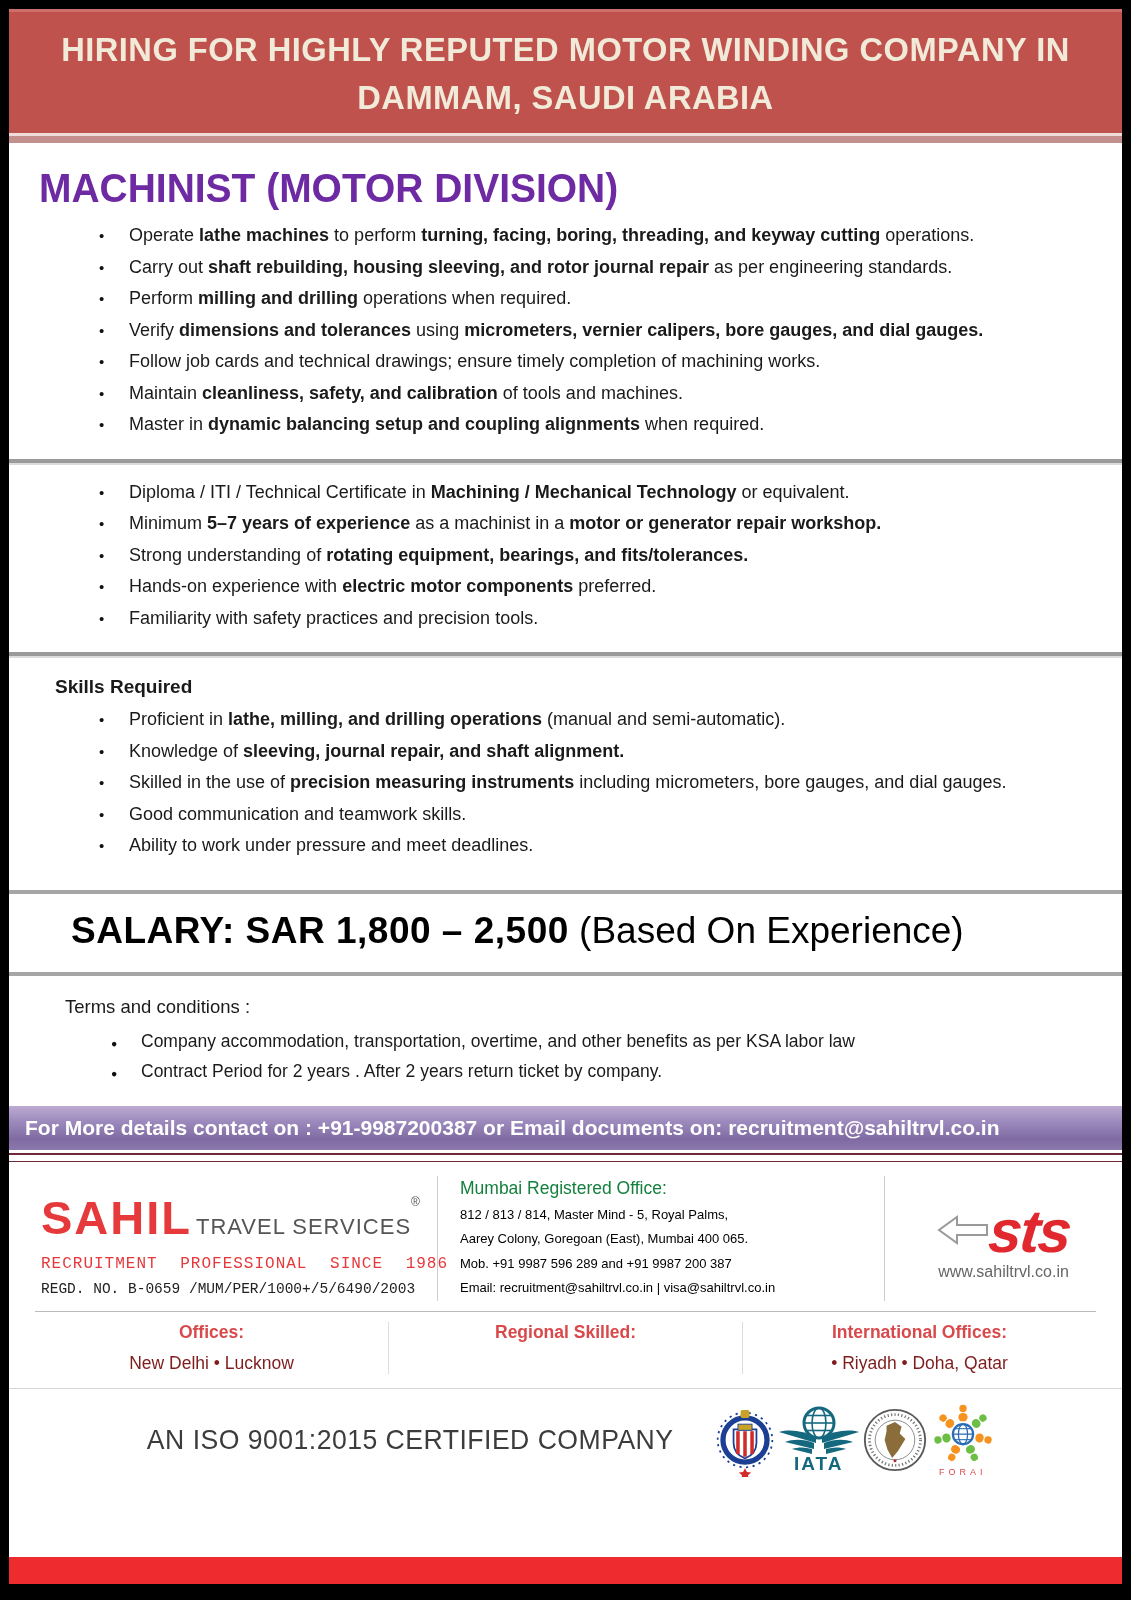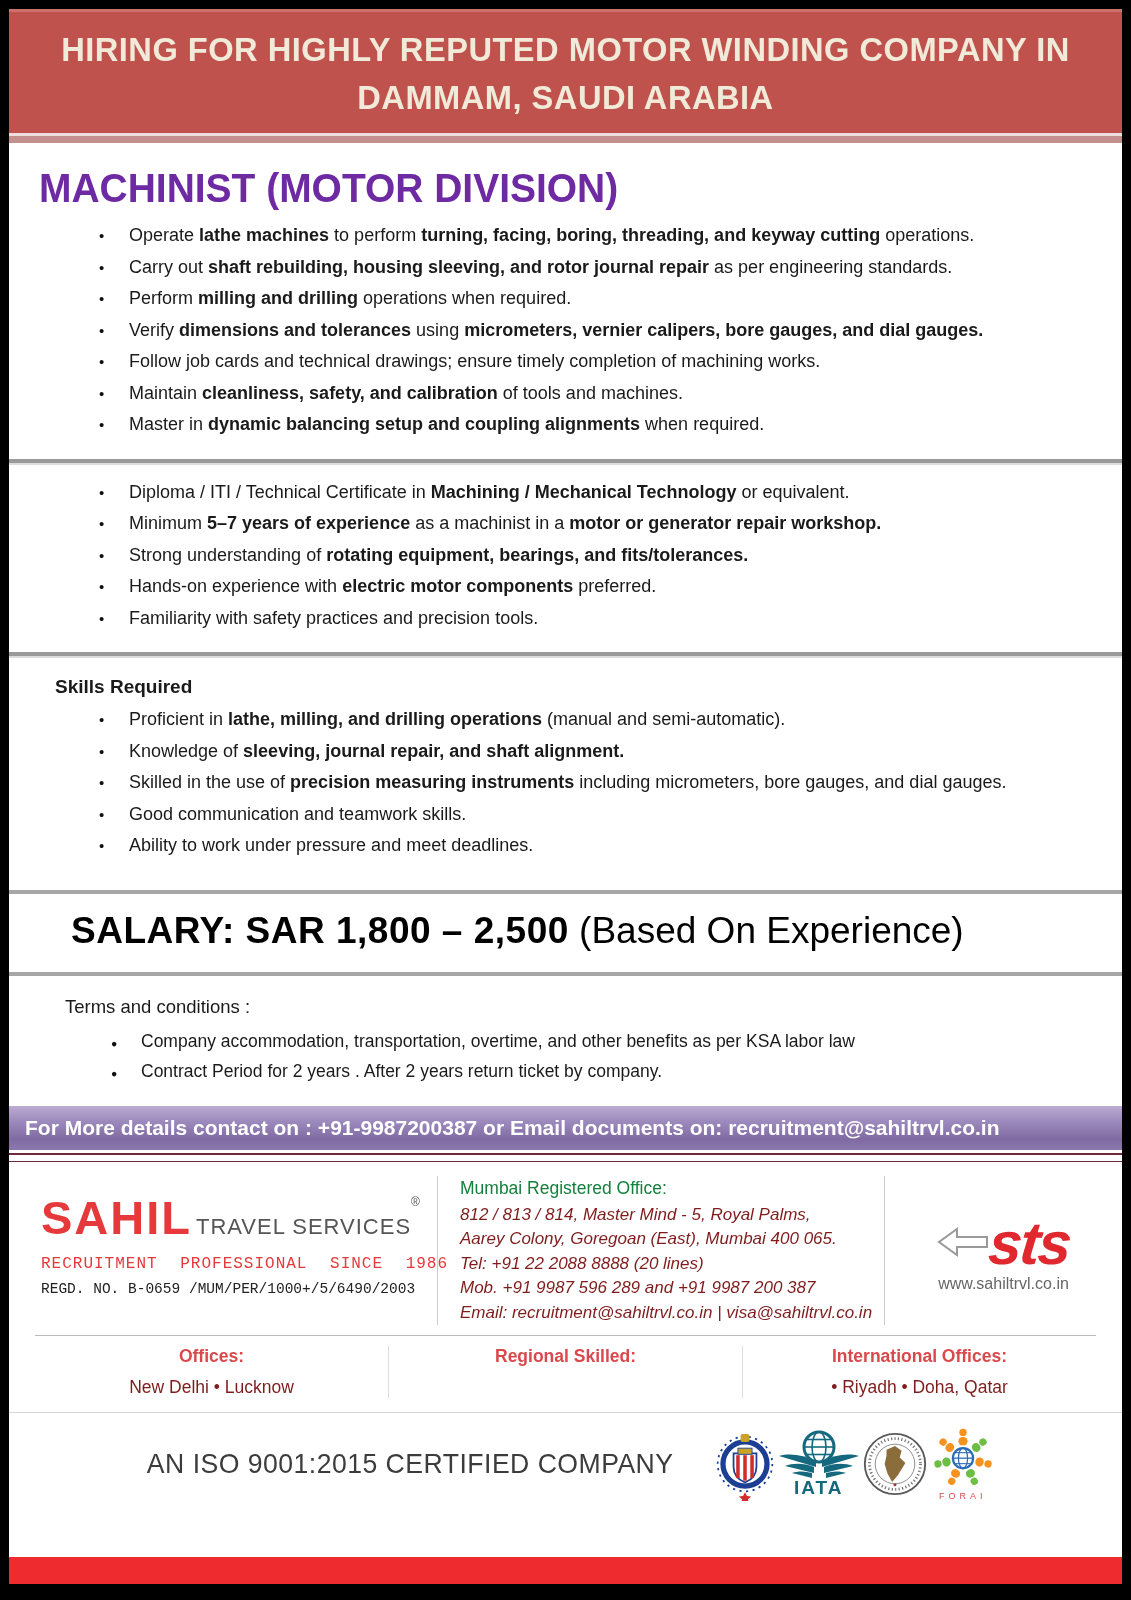--- a/index.html
+++ b/index.html
@@ -81,21 +81,21 @@
   .sahil-tagline{
     color:#e5393c;font-family:"Liberation Mono",monospace;font-size:16px;
     letter-spacing:1px;word-spacing:12px;margin-top:10px;white-space:nowrap;
   }
   .sahil-regd{
     color:#222;font-family:"Liberation Mono",monospace;font-size:14.5px;
     margin-top:8px;white-space:nowrap;
   }
   .col-office{flex:1;padding:2px 10px 0 22px;box-sizing:border-box;}
   .office-heading{color:#15803d;font-size:17.5px;margin-bottom:4px;}
-  .office-line{color:#7f1d1d;font-size:17px;line-height:24.5px;font-style:italic;}
+  .office-line{color:#000000;font-size:13px;line-height:24.5px;}
   .col-sts{width:238px;display:flex;flex-direction:column;align-items:center;justify-content:center;padding-top:8px;box-sizing:border-box;}
   .sts-row{display:flex;align-items:center;}
   .sts-text{
     color:#e0282e;font-size:60px;font-weight:800;font-style:italic;
     letter-spacing:-2px;line-height:58px;transform:skewX(-6deg);
   }
   .sts-site{color:#666;font-size:16px;margin-top:2px;}
 
   
   .loc-row{display:flex;border-top:1px solid #bbb;margin:4px 26px 0 26px;padding:10px 0 8px 0;}
@@ -181,21 +181,20 @@
         <span class="sahil-name">SAHIL</span><span class="sahil-suffix">TRAVEL SERVICES</span><span class="sahil-reg">®</span>
       </div>
       <div class="sahil-tagline">RECRUITMENT PROFESSIONAL SINCE 1986</div>
       <div class="sahil-regd">REGD. NO. B-0659 /MUM/PER/1000+/5/6490/2003</div>
     </div>
 
     <div class="col col-office">
       <div class="office-heading">Mumbai Registered Office:</div>
       <div class="office-line">812 / 813 / 814, Master Mind - 5, Royal Palms,</div>
       <div class="office-line">Aarey Colony, Goregoan (East), Mumbai 400 065.</div>
-      <div class="office-line">Tel: +91 22 2088 8888 (20 lines)</div>
       <div class="office-line">Mob. +91 9987 596 289 and +91 9987 200 387</div>
       <div class="office-line">Email: recruitment@sahiltrvl.co.in | visa@sahiltrvl.co.in</div>
     </div>
 
     <div class="col col-sts">
       <div class="sts-row">
         <span>
           <svg width="52" height="32" viewBox="0 0 52 32">
               <path d="M50,11 H20 V3 L2,16 L20,29 V21 H50 Z" fill="#fff" stroke="#9a9a9a" stroke-width="2"></path>
             </svg>

